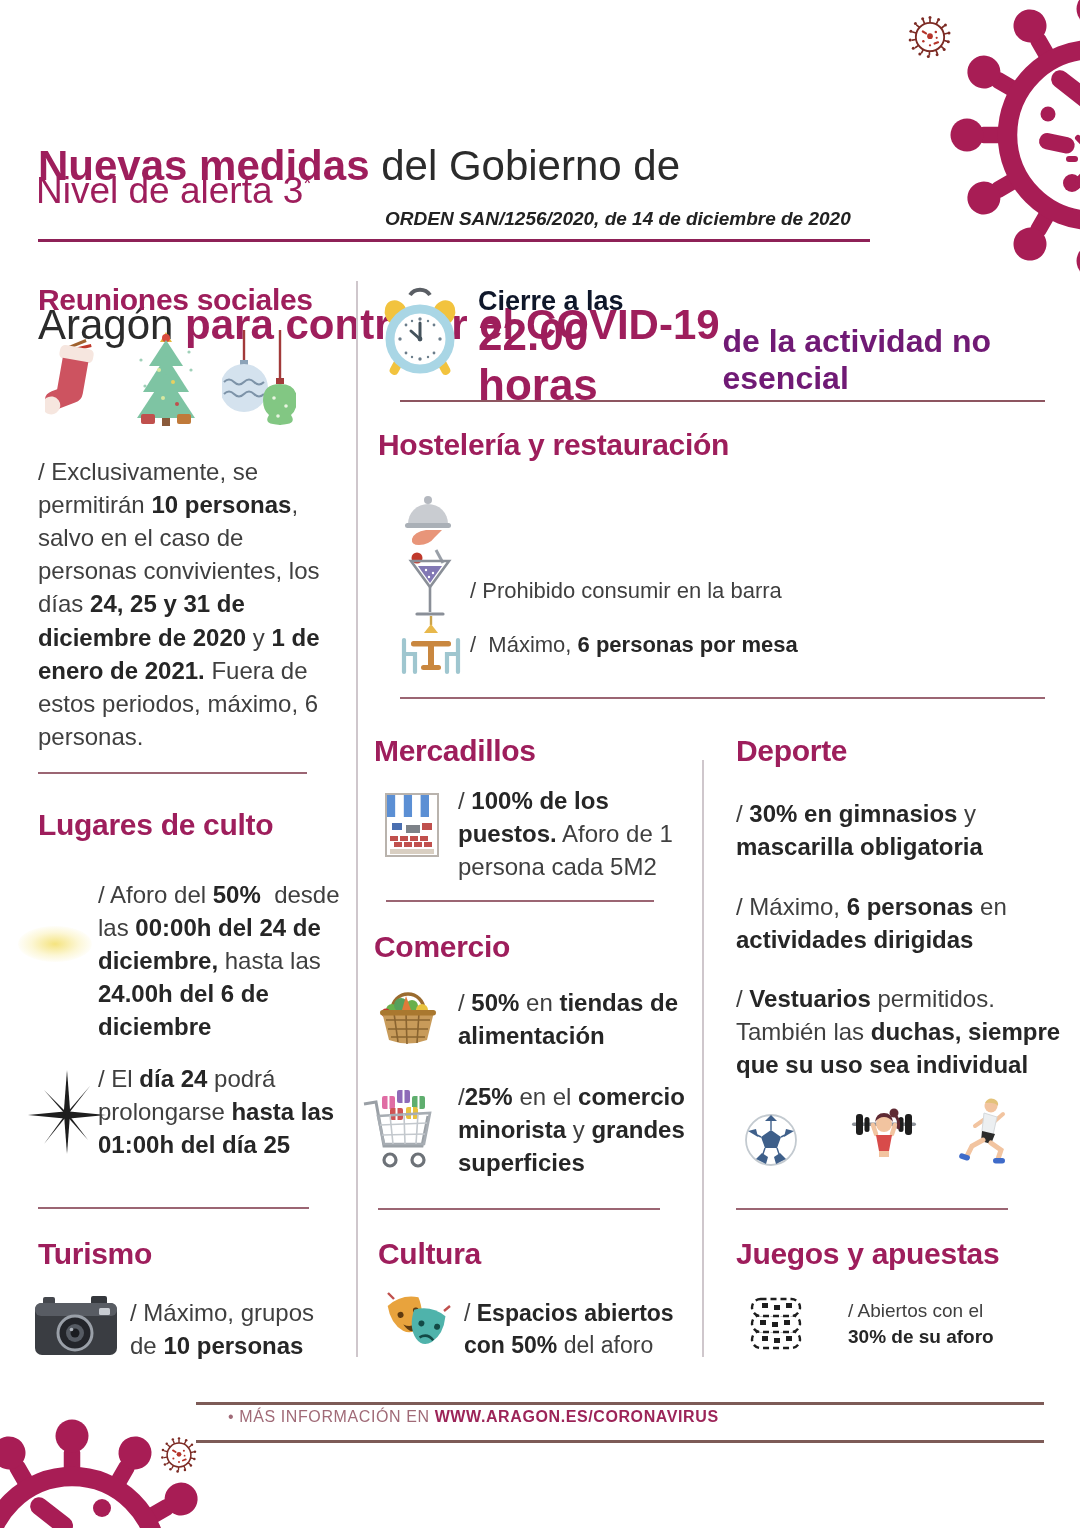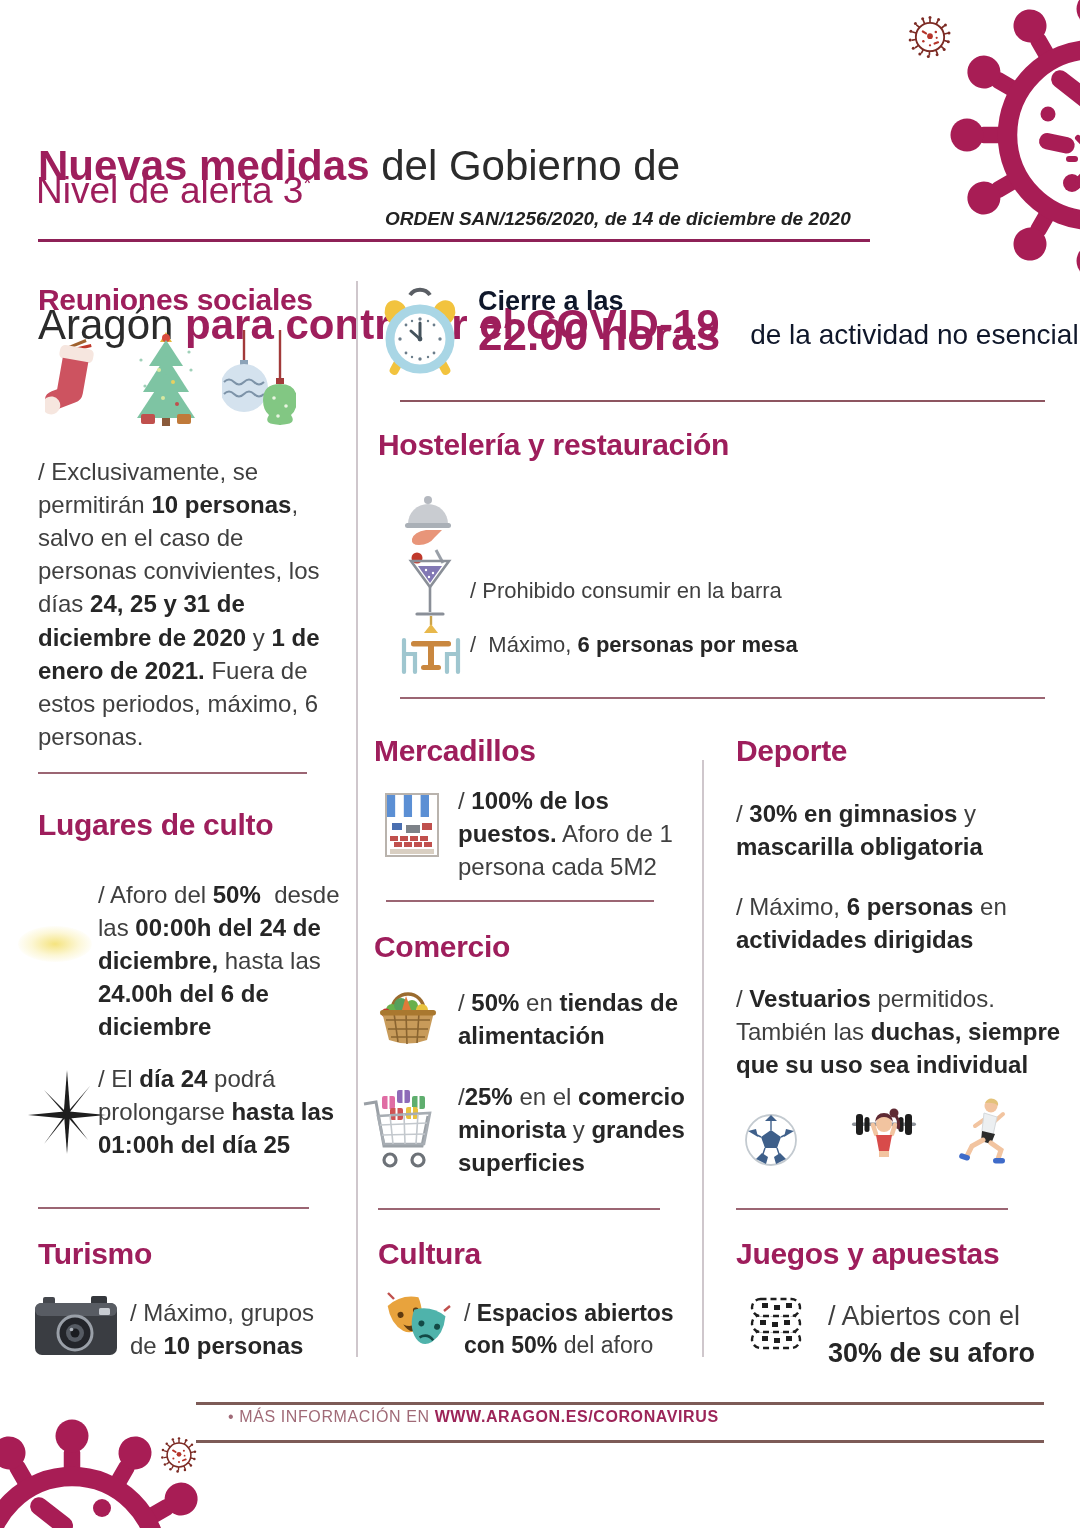--- a/index.html
+++ b/index.html
@@ -18,21 +18,21 @@
   
   #title{left:38px;top:34px;font-size:42px;line-height:1.26;color:#2b2b2b;font-weight:400;}
   #alert-line{left:36px;top:170px;font-size:37px;color:var(--accent);}
   #alert-line sup{font-size:20px;}
   #order-ref{left:385px;top:196px;font-size:19px;font-style:italic;font-weight:700;color:#222;margin-top:12px;}
   #header-rule{left:38px;top:239px;width:832px;height:3px;background:#8e2157;}
   
   #closing-pre{left:478px;top:286px;font-size:27px;font-weight:700;color:#0f172a;}
   #closing-line2{left:478px;top:310px;display:flex;align-items:center;gap:30px;}
   #closing-time{font-size:44px;font-weight:700;color:var(--accent);}
-  #closing-suffix{font-size:28px;font-weight:400;color:#0f172a;}
+  #closing-suffix{font-size:32px;font-weight:700;color:#701a75;}
   
   #footer-text{left:228px;top:1408px;font-size:16px;letter-spacing:0.6px;color:#a06a77;}
   #footer-text .url{font-weight:700;color:#9c2458;margin-top:12px;}
   #logo{left:883px;top:1464px;display:flex;gap:8px;align-items:center;}
   #logo-text{font-size:21px;line-height:1.02;font-weight:700;color:#161616;letter-spacing:-0.4px;}
 </style>
 </head>
 <body>
 
 <div id="page">
@@ -583,21 +583,21 @@
           <rect x="40" y="10" width="6" height="5"></rect>
         <rect x="14" y="27" width="6" height="5"></rect>
           <rect x="26" y="29" width="6" height="5"></rect>
           <rect x="38" y="27" width="6" height="5"></rect>
         <rect x="16" y="43" width="6" height="5"></rect>
           <rect x="28" y="45" width="6" height="5"></rect>
           <rect x="40" y="43" width="6" height="5"></rect>
       </g>
     </g>
   </svg>
-  <div class="abs rich" style="left:828px;top:1298px;font-size:27px"><span>/ Abiertos con el
+  <div class="abs rich" style="left:848px;top:1298px;font-size:19px"><span>/ Abiertos con el
 </span><span class="b">30% de su aforo</span></div>
 
   <div class="abs" style="left:196px;top:1402px;width:848px;height:2.5px;background:#7d5b57"></div>
   <div class="abs" id="footer-text"><span>•</span><span> MÁS INFORMACIÓN EN </span><span class="url">WWW.ARAGON.ES/CORONAVIRUS</span></div>
   <div class="abs" style="left:196px;top:1440px;width:848px;height:2.5px;background:#7d5b57"></div>
 
 
   <svg class="abs" style="left:158px;top:1434px" width="42" height="42">
       <use href="#virus-o"></use>
     </svg>

